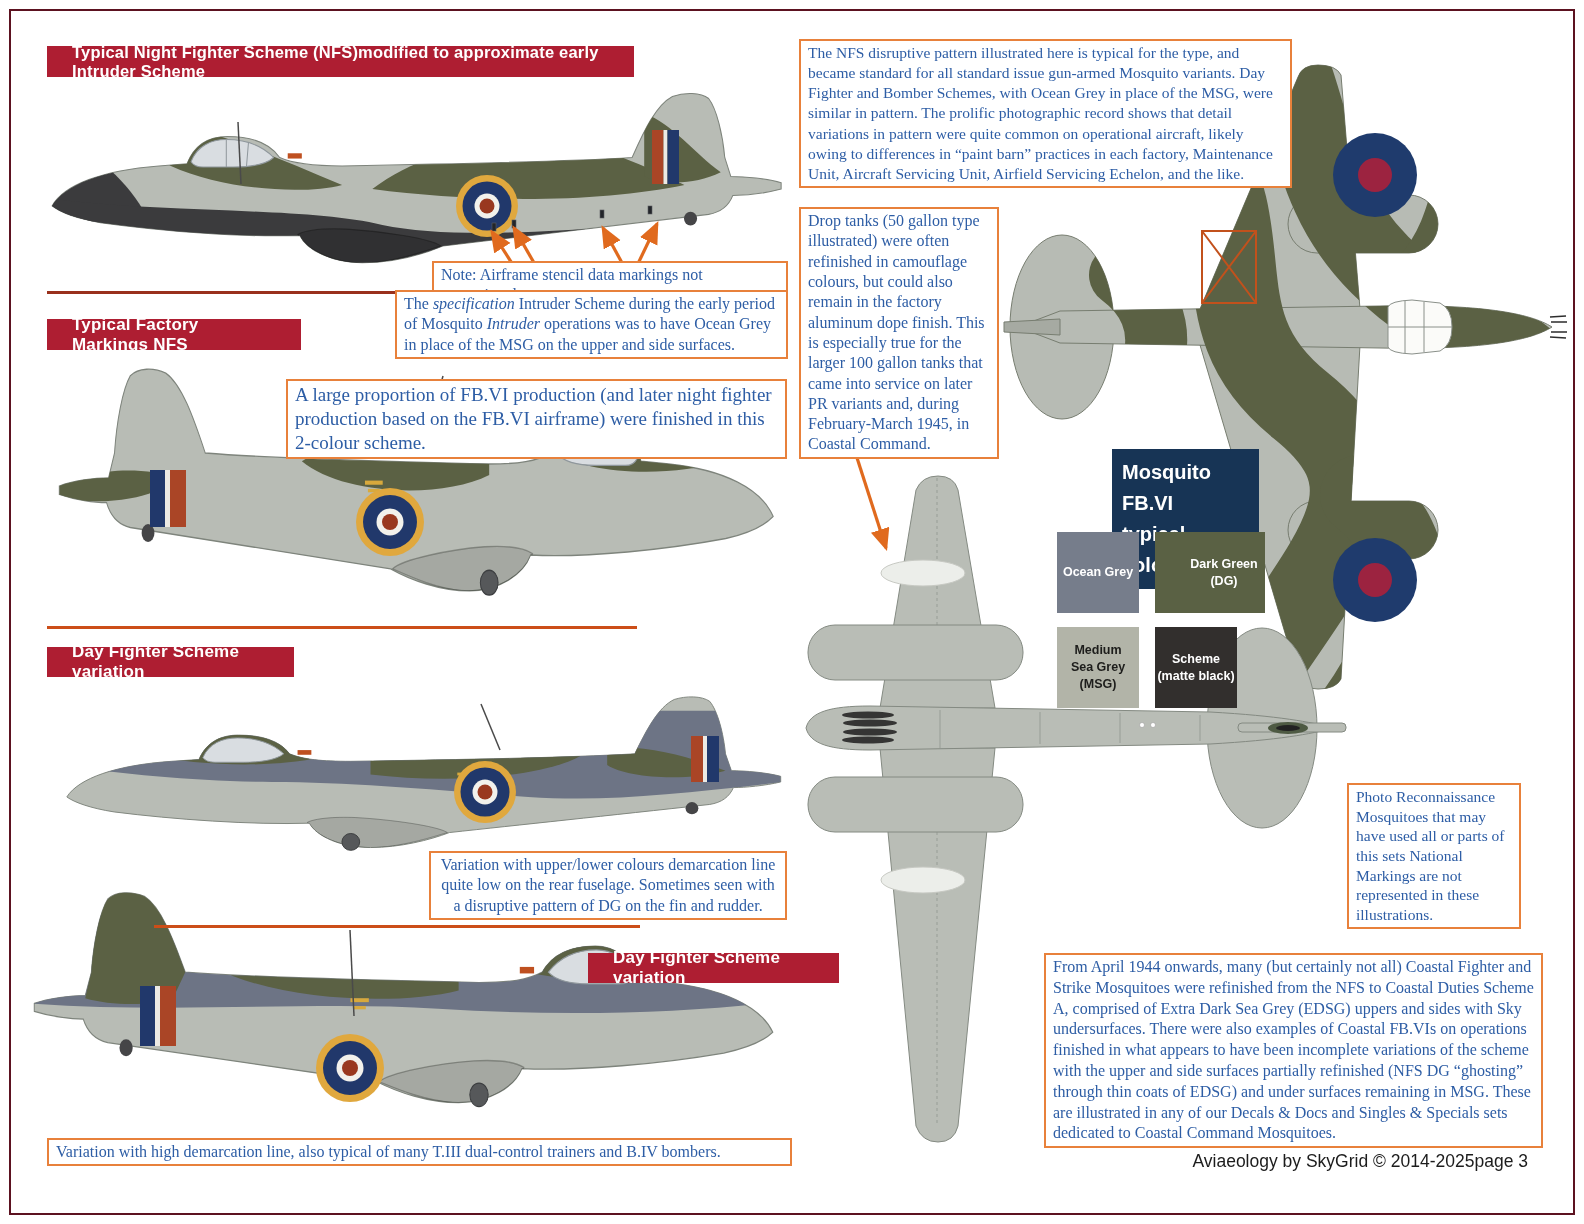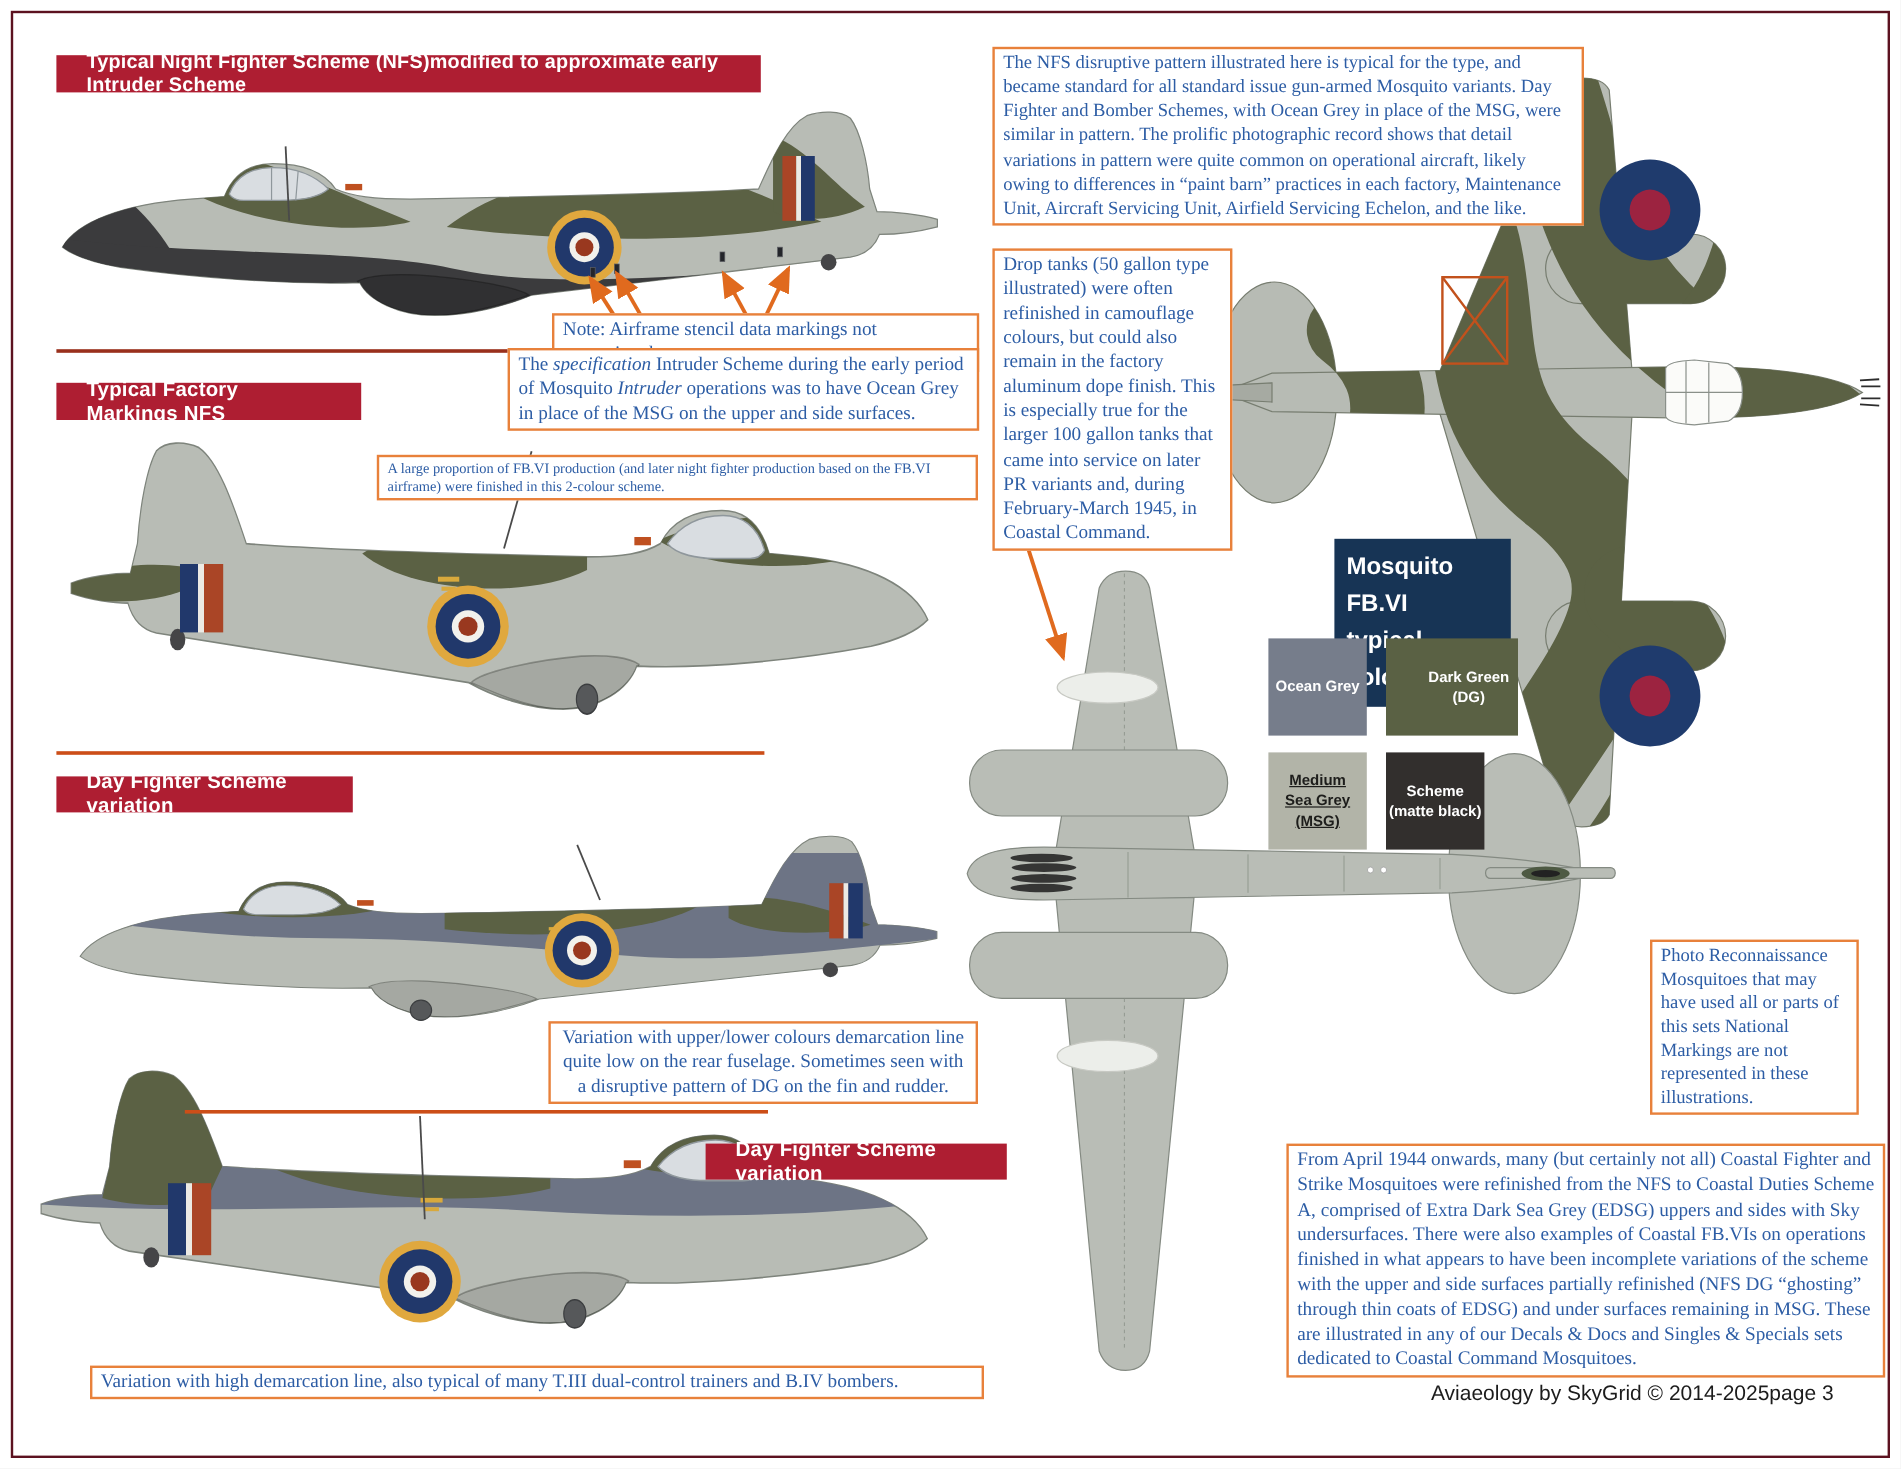--- a/index.html
+++ b/index.html
@@ -4,21 +4,21 @@
 <style>
   html,body{margin:0;padding:0;background:#e8e8e8;}
   .page{position:relative;width:1584px;height:1224px;background:#ffffff;overflow:hidden;
         font-family:"Liberation Serif", serif;}
   .page-frame{position:absolute;left:9px;top:9px;right:9px;bottom:9px;
               border:2px solid #5c1220;pointer-events:none;z-index:9;}
   .banner{position:absolute;color:#fff;font-family:"Liberation Sans",sans-serif;
           font-weight:600;display:flex;align-items:center;padding:0 25px;
           letter-spacing:.2px;z-index:6;}
   .tbox{position:absolute;background:#fff;border:2px solid #e8813b;color:#2d5da5;
-        padding:2px 7px;line-height:1.27;z-index:6;margin-left:28px;}
+        padding:2px 7px;line-height:1.27;z-index:6;}
   .tbox i{font-style:italic;}
   .divider{position:absolute;height:3px;z-index:2;}
   .acft{position:absolute;z-index:1;}
   .overlay{position:absolute;left:0;top:0;z-index:5;pointer-events:none;}
   .titlebox{position:absolute;color:#fff;font-family:"Liberation Sans",sans-serif;
             font-weight:600;font-size:20px;line-height:1.55;padding:8px 10px;
             white-space:pre-line;z-index:6;}
   .swatch{position:absolute;width:82px;height:81px;display:flex;align-items:center;
           justify-content:center;text-align:center;font-family:"Liberation Sans",sans-serif;
           font-weight:700;font-size:12.5px;line-height:1.35;white-space:pre-line;z-index:6;}
@@ -86,21 +86,21 @@
   <div class="tbox" style="left:432px;top:261px;width:338px;font-size:16px;">
     <span>Note: Airframe stencil data markings not overpainted.</span>
   </div>
 
   <div class="tbox" style="left:395px;top:290px;width:375px;font-size:16px;">
     <span>The </span><i>specification</i><span> Intruder Scheme during the early period of Mosquito </span><i>Intruder</i><span> operations was to have Ocean Grey in place of the MSG on the upper and side surfaces.</span>
   </div>
 
   <div class="banner" style="left: 47px; top: 319px; width: 204px; height: 31px; font-size: 17px; background-color: rgb(174, 30, 50);">Typical Factory Markings NFS</div>
 
-  <div class="tbox" style="left:286px;top:379px;width:483px;font-size:12px;">
+  <div class="tbox" style="left:286px;top:379px;width:483px;font-size:19px;">
     <span>A large proportion of FB.VI production (and later night fighter production based on the FB.VI airframe) were finished in this 2-colour scheme.</span>
   </div>
 
   <svg class="acft" style="left:55px;top:362px;" width="730" height="262" viewBox="0 0 730 262">
     <g transform="translate(730,0) scale(-0.986,1.379)">
       <use href="#fus" fill="#b8bcb5" stroke="#7e847c" stroke-width="1"></use>
       <g clip-path="url(#fusclip)">
         <path d="M60,58 C120,44 190,48 240,64 C200,82 120,84 60,72 Z" fill="#5b6144"></path>
         <path d="M300,56 C370,42 440,50 490,72 C450,96 350,100 300,82 Z" fill="#5b6144"></path>
         <path d="M640,80 C680,76 720,82 738,90 L736,98 C700,104 660,100 640,94 Z" fill="#5b6144"></path>
@@ -262,21 +262,21 @@
       <path d="M550,292 L566,291 M551,297 L567,297 M551,307 L567,307 M550,312 L566,313"></path>
     </g>
   </svg>
 
   <div class="titlebox" style="left: 1112px; top: 449px; width: 127px; background-color: rgb(23, 52, 85);">Mosquito FB.VI
 typical colours</div>
 
   <div class="swatch" style="left: 1057px; top: 532px; background-color: rgb(118, 125, 139); color: rgb(255, 255, 255);">Ocean Grey</div>
   <div class="swatch" style="left: 1155px; top: 532px; background-color: rgb(90, 97, 68); color: rgb(255, 255, 255); padding-left: 28px;">Dark Green
 (DG)</div>
-  <div class="swatch" style="left: 1057px; top: 627px; background-color: rgb(178, 180, 168); color: rgb(29, 29, 27); text-decoration: underline;">Medium
+  <div class="swatch" style="left: 1057px; top: 627px; background-color: rgb(178, 180, 168); color: rgb(29, 29, 27);">Medium
 Sea Grey
 (MSG)</div>
   <div class="swatch" style="left: 1155px; top: 627px; background-color: rgb(50, 47, 45); color: rgb(255, 255, 255);">Scheme
 (matte black)</div>
 
   <svg class="acft" style="left:790px;top:460px;" width="560" height="700" viewBox="0 0 560 700">
     <g fill="#b9bdb6" stroke="#848a82" stroke-width="1">
       <path d="M90,248 L126,30 Q132,16 148,16 Q164,16 168,30 L205,248 Z"></path>
       <path d="M90,288 L126,666 Q132,682 148,682 Q164,682 168,666 L205,288 Z"></path>
       <ellipse cx="472" cy="268" rx="55" ry="100"></ellipse>

